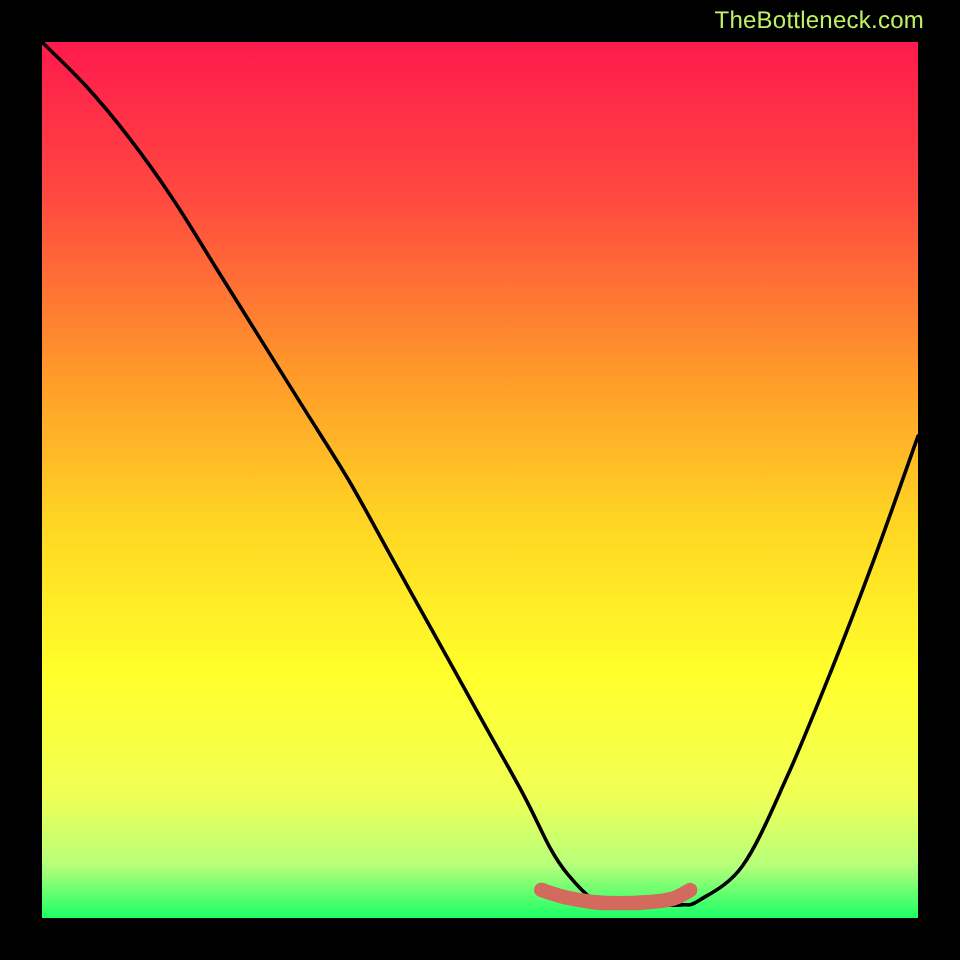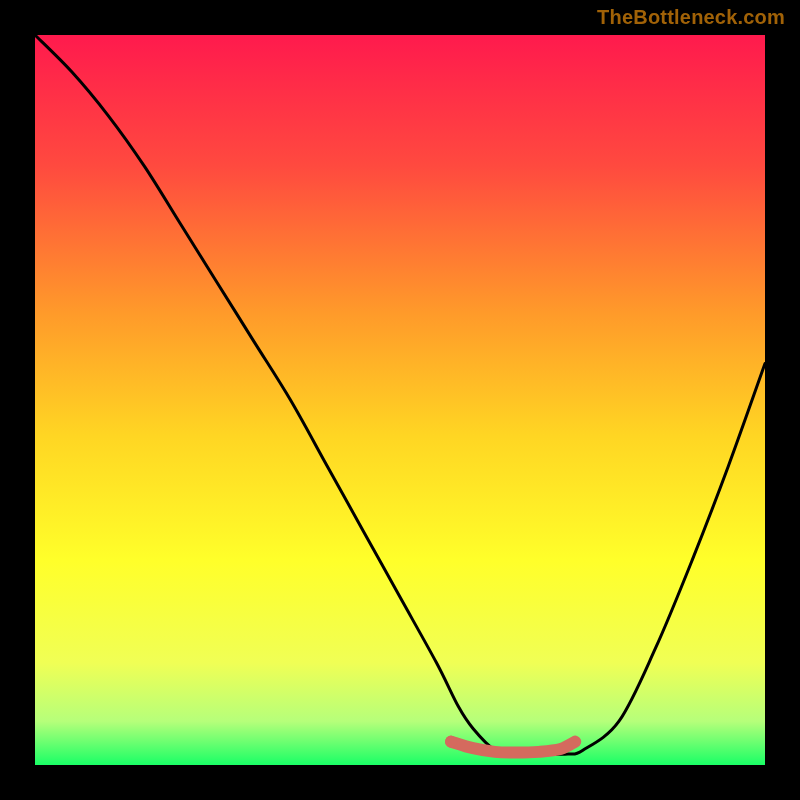--- a/index.html
+++ b/index.html
@@ -23,24 +23,24 @@
     position: absolute;
     left: 35px;
     top: 35px;
     width: 730px;
     height: 730px;
     
   }
   .watermark {
     position: absolute;
     top: 6px;
-    right: 15px;
+    right: 30px;
     font-size: 20px;
-    font-weight: 700;
-    color: #a16207;
+    font-weight: 400;
+    color: #bef264;
     letter-spacing: 0.2px;
   }
   svg.curve {
     position: absolute;
     left: 0;
     top: 0;
     width: 730px;
     height: 730px;
     overflow: visible;
   }

